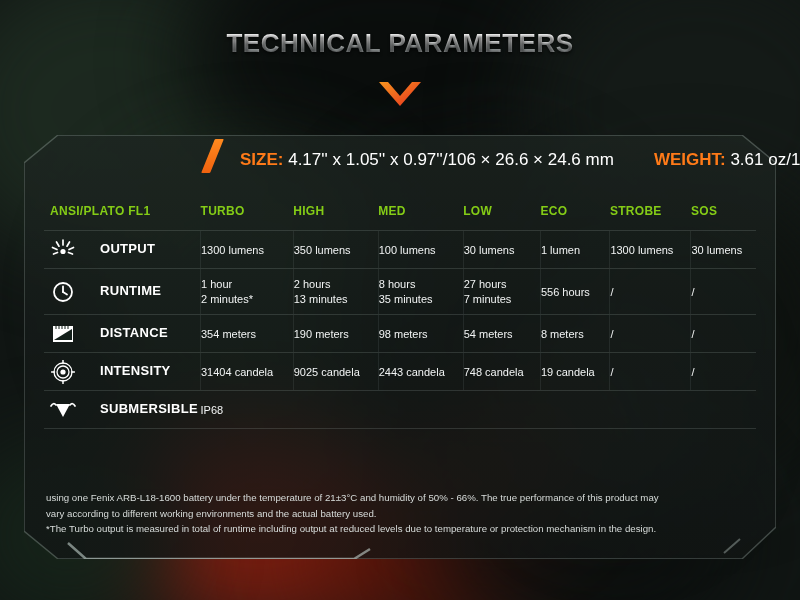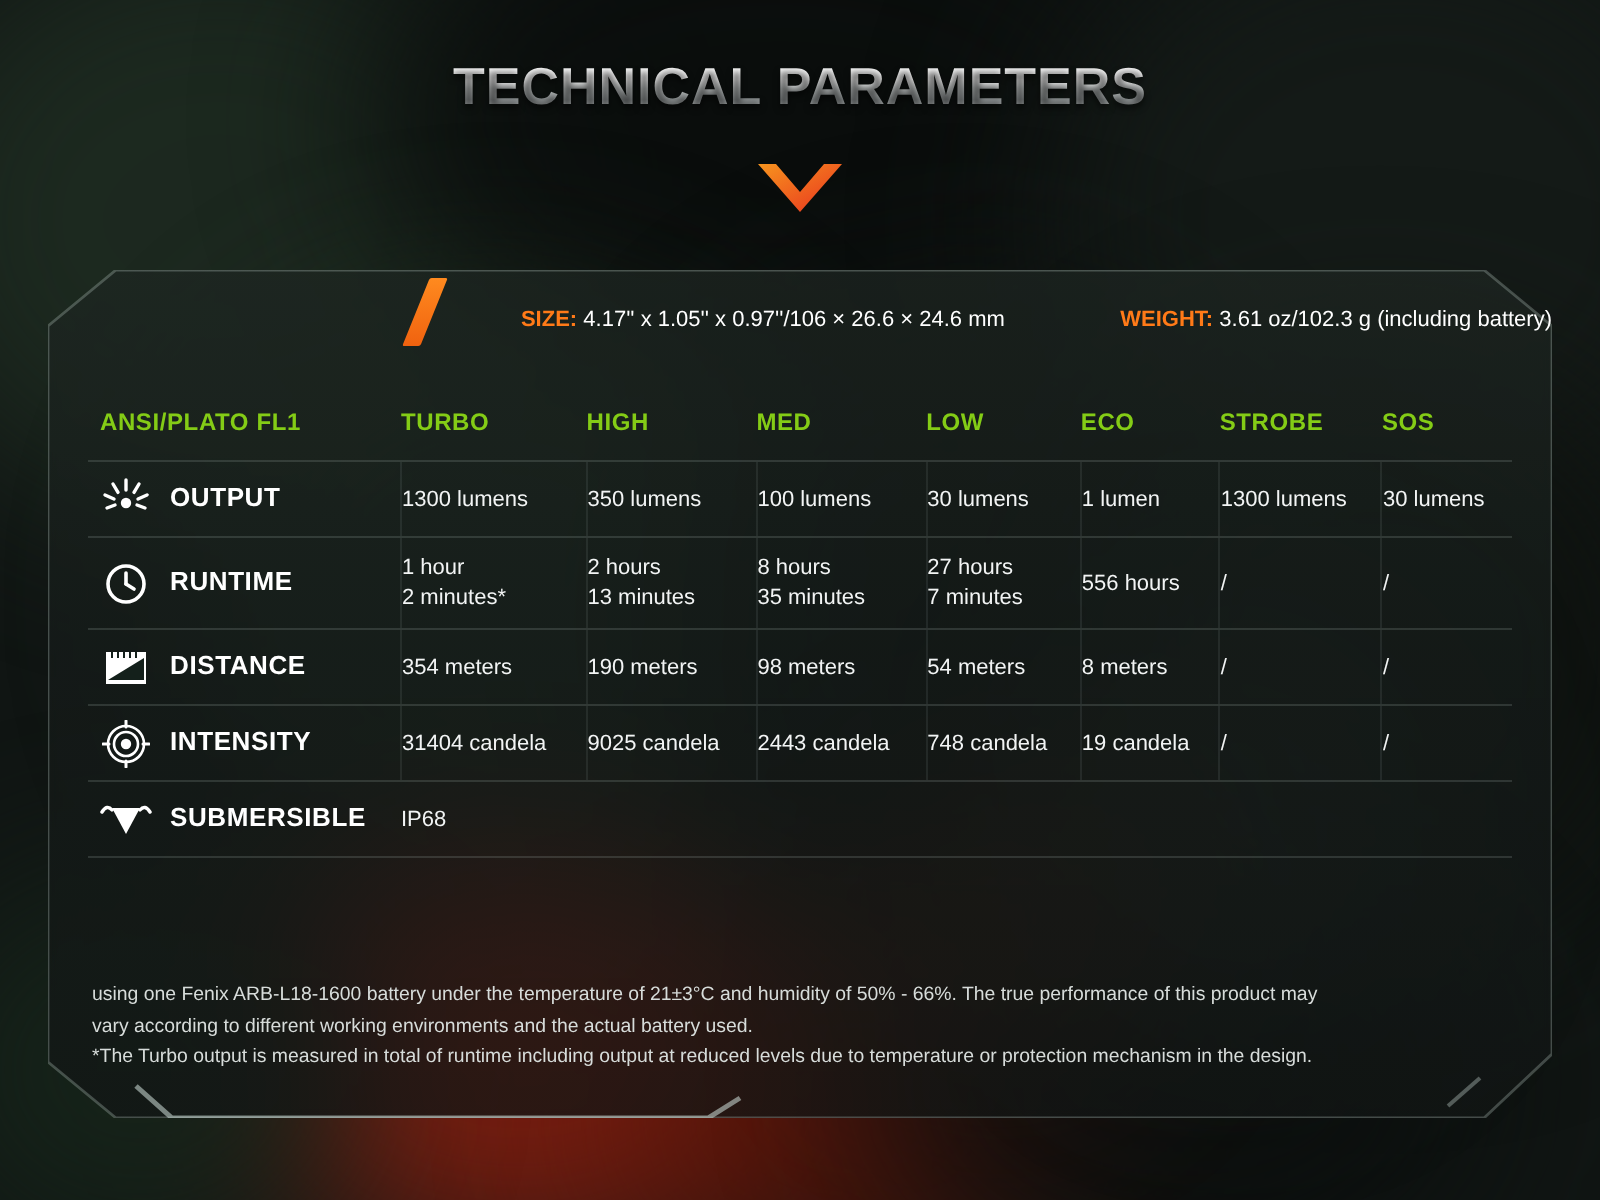--- a/index.html
+++ b/index.html
@@ -52,34 +52,34 @@
   }
   .panel-edge svg{display:block;}
 
   
   .sw{position:absolute;left:24px;top:143px;width:752px;height:34px;
       display:flex;align-items:center;}
   .slash{width:30px;height:30px;margin-left:176px;position:relative;}
   .slash i{position:absolute;left:8px;top:-6px;display:block;width:9px;height:34px;
            background:linear-gradient(180deg,#ff8a1f,#f0620f);
            transform:skewX(-22deg);border-radius:1px;}
-  .sw-txt{font-size:11px;color:#ffffff;white-space:nowrap;margin-left:40px;}
+  .sw-txt{font-size:17px;color:#ffffff;white-space:nowrap;margin-left:40px;}
   .sw-lab{color:#ff7a18;font-weight:bold;}
   .sw-gap{display:inline-block;width:26px;}
 
   
   table{position:absolute;left:44px;top:192px;width:712px;border-collapse:collapse;}
   th,td{padding:0;text-align:left;vertical-align:middle;
         font-size:11px;color:#f2f4f4;font-weight:normal;
         border-bottom:1px solid rgba(150,165,160,.22);}
   thead th{height:38px;color:#84cc16;font-weight:bold;font-size:12px;letter-spacing:.3px;}
   .col-lab{width:150px;text-align:left;padding-left:6px;}
   tbody tr{height:38px;}
   tr.tall{height:46px;}
-  .rowlab{display:flex;align-items:center;gap:9px;}
+  .rowlab{display:flex;align-items:center;gap:24px;}
   .rowlab .ico{width:26px;height:26px;flex:none;display:flex;align-items:center;justify-content:center;}
   .rowlab .nm{font-size:13px;font-weight:bold;color:#ffffff;letter-spacing:.3px;line-height:1.15;text-align:left;}
   td.sep{border-left:1px solid rgba(150,165,160,.13);}
   .two-line{line-height:1.35;}
   .last-row td{border-bottom:1px solid rgba(150,165,160,.22);}
 
   
   .note{position:absolute;left:46px;top:490px;width:712px;
         font-size:9.7px;line-height:1.62;color:#d7dcda;}
   .note p{margin:0;}

